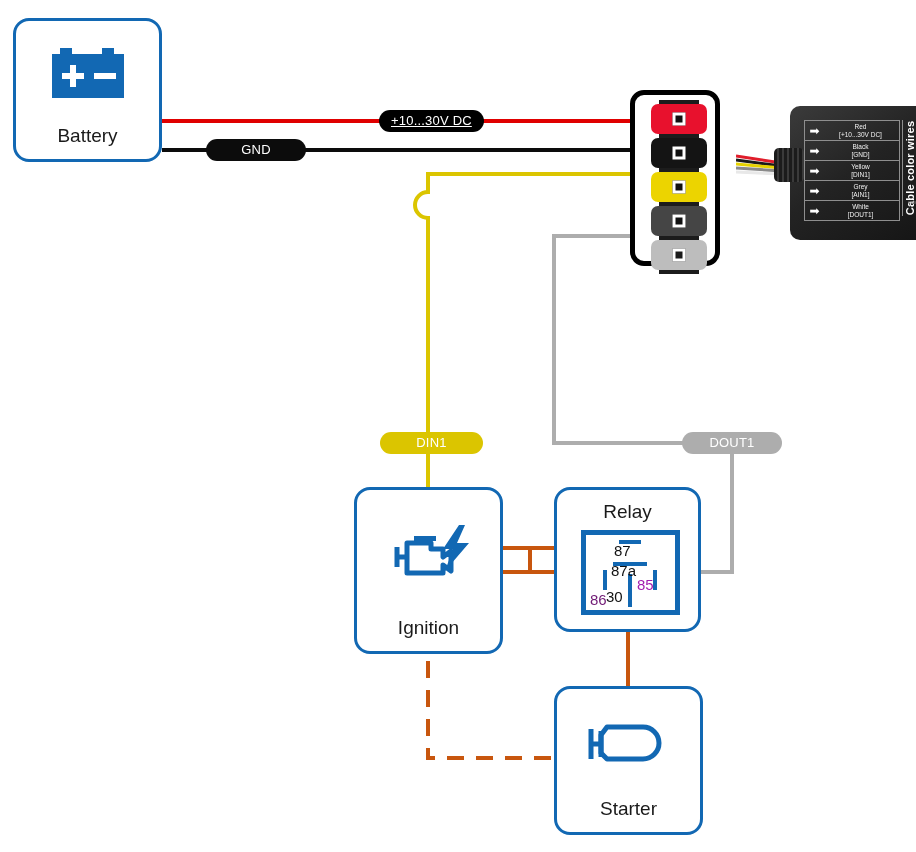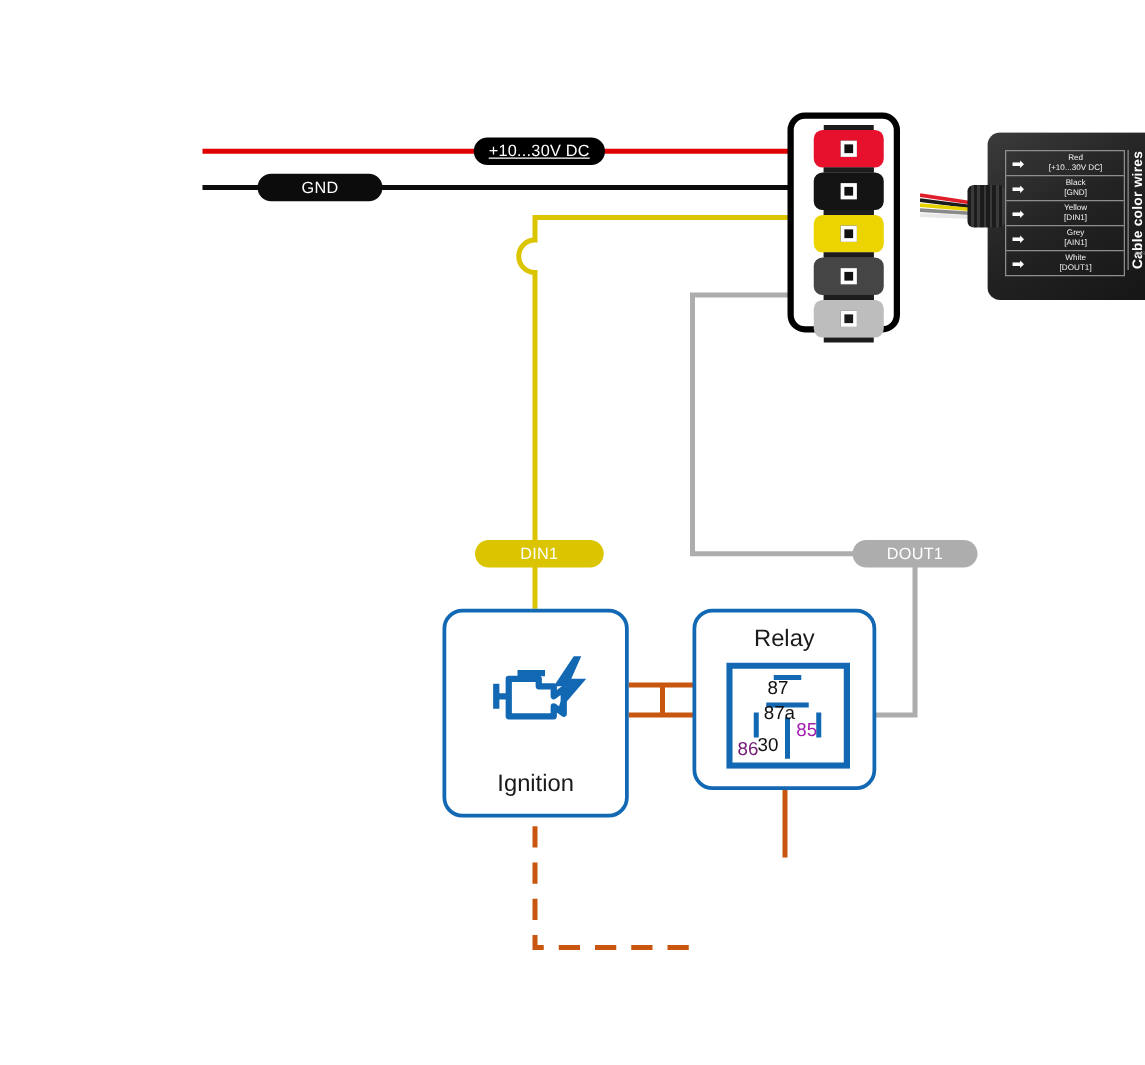--- a/index.html
+++ b/index.html
@@ -270,20 +270,33 @@
     <path d="M503,572 L594,572" fill="none" stroke="#c8560e" stroke-width="4" stroke-linejoin="miter"></path>
 
     <path d="M530,548 L530,572" fill="none" stroke="#c8560e" stroke-width="4"></path>
 
     <path d="M628,600 L628,686" fill="none" stroke="#c8560e" stroke-width="4"></path>
 
     <path d="M428,632 L428,758 L554,758" fill="none" stroke="#c8560e" stroke-width="4" stroke-dasharray="17 12" stroke-linejoin="miter"></path>
 
   </svg>
 
+  <div class="node" id="node-battery">
+    <div class="icon-wrap">
+      <svg width="80" height="60" viewBox="0 0 80 60">
+        <rect x="12" y="4" width="12" height="6" fill="#1268b3"></rect>
+        <rect x="54" y="4" width="12" height="6" fill="#1268b3"></rect>
+        <rect x="4" y="10" width="72" height="44" fill="#1268b3"></rect>
+        <rect x="14" y="29" width="22" height="6" fill="#ffffff"></rect>
+        <rect x="22" y="21" width="6" height="22" fill="#ffffff"></rect>
+        <rect x="46" y="29" width="22" height="6" fill="#ffffff"></rect>
+      </svg>
+    </div>
+    <div class="node-label">Battery</div>
+  </div>
 
   <div class="node" id="node-ignition">
     <div class="icon-wrap">
       <svg width="88" height="62" viewBox="0 0 88 62">
         <g fill="none" stroke="#1268b3" stroke-width="5" stroke-linejoin="round">
           <path d="M12,24 L12,44 M12,34 L22,34
                    M22,24 L22,50 L58,50 L58,42 L66,48 L66,28 L58,34 L58,26
                    L46,26 L46,20 L22,20 Z"></path>
         </g>
         <rect x="29" y="13" width="22" height="5" fill="#1268b3"></rect>
@@ -311,20 +324,32 @@
       </svg>
       
       <div style="position:absolute;left:33px;top:12px;font-size:15px;color:#111;">87</div>
       <div style="position:absolute;left:30px;top:32px;font-size:15px;color:#111;">87a</div>
       <div style="position:absolute;left:9px;top:61px;font-size:15px;color:#701a75;">86</div>
       <div style="position:absolute;left:56px;top:46px;font-size:15px;color:#a21caf;">85</div>
       <div style="position:absolute;left:25px;top:58px;font-size:15px;color:#111;">30</div>
     </div>
   </div>
 
+  <div class="node" id="node-starter">
+    <div class="icon-wrap">
+      <svg width="88" height="50" viewBox="0 0 88 50">
+        <g fill="none" stroke="#1268b3" stroke-width="5" stroke-linejoin="round">
+          <path d="M6,10 L6,40 M6,25 L16,25 M16,12 L16,38"></path>
+          <path d="M16,16 L16,34 L22,40 L58,40
+                   A16,16 0 0,0 58,8 L22,8 Z"></path>
+        </g>
+      </svg>
+    </div>
+    <div class="node-label">Starter</div>
+  </div>
 
   <div class="badge" id="badge-power">+10...30V DC</div>
   <div class="badge" id="badge-gnd">GND</div>
   <div class="badge" id="badge-din1">DIN1</div>
   <div class="badge" id="badge-dout1">DOUT1</div>
 
   <div id="connector">
     <div class="pin" id="pin-red">
       <span class="pin-hole"></span>
     </div>

